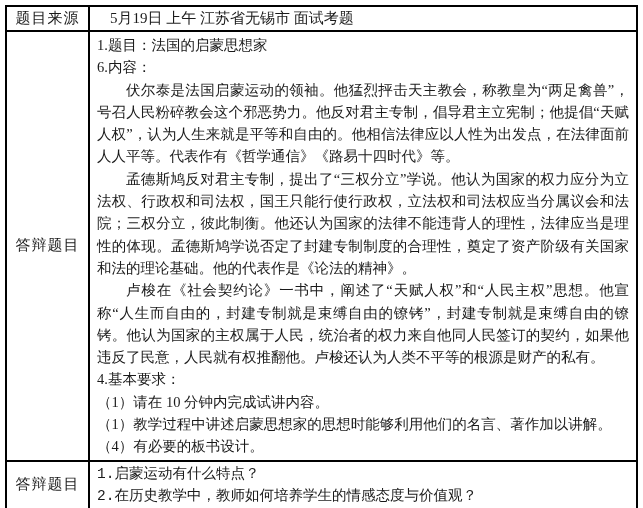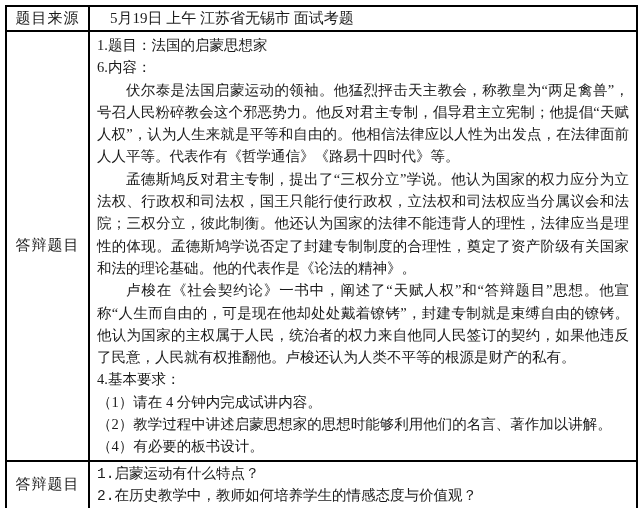--- a/index.html
+++ b/index.html
@@ -77,24 +77,24 @@
       <td class="label-cell">题目来源</td>
       <td class="header-value-cell">5月19日 上午 江苏省无锡市 面试考题</td>
     </tr>
     <tr>
       <td class="label-cell">答辩题目</td>
       <td class="content-cell">
         <p>1.题目：法国的启蒙思想家</p>
         <p>6.内容：</p>
         <p class="para-indent">伏尔泰是法国启蒙运动的领袖。他猛烈抨击天主教会，称教皇为“两足禽兽”，号召人民粉碎教会这个邪恶势力。他反对君主专制，倡导君主立宪制；他提倡“天赋人权”，认为人生来就是平等和自由的。他相信法律应以人性为出发点，在法律面前人人平等。代表作有《哲学通信》《路易十四时代》等。</p>
         <p class="para-indent">孟德斯鸠反对君主专制，提出了“三权分立”学说。他认为国家的权力应分为立法权、行政权和司法权，国王只能行使行政权，立法权和司法权应当分属议会和法院；三权分立，彼此制衡。他还认为国家的法律不能违背人的理性，法律应当是理性的体现。孟德斯鸠学说否定了封建专制制度的合理性，奠定了资产阶级有关国家和法的理论基础。他的代表作是《论法的精神》。</p>
-        <p class="para-indent">卢梭在《社会契约论》一书中，阐述了“天赋人权”和“答辩题目”思想。他宣称“人生而自由的，可是现在他却处处戴着镣铐”，封建专制就是束缚自由的镣铐。他认为国家的主权属于人民，统治者的权力来自他同人民签订的契约，如果他违反了民意，人民就有权推翻他。卢梭还认为人类不平等的根源是财产的私有。</p>
+        <p class="para-indent">卢梭在《社会契约论》一书中，阐述了“天赋人权”和“人民主权”思想。他宣称“人生而自由的，封建专制就是束缚自由的镣铐”，封建专制就是束缚自由的镣铐。他认为国家的主权属于人民，统治者的权力来自他同人民签订的契约，如果他违反了民意，人民就有权推翻他。卢梭还认为人类不平等的根源是财产的私有。</p>
         <p>4.基本要求：</p>
-        <p>（1）请在 4 分钟内完成试讲内容。</p>
-        <p>（2）教学过程中讲述启蒙思想家的思想时能够利用他们的名言、著作加以讲解。</p>
+        <p>（1）请在 10 分钟内完成试讲内容。</p>
+        <p>（1）教学过程中讲述启蒙思想家的思想时能够利用他们的名言、著作加以讲解。</p>
         <p>（4）有必要的板书设计。</p>
       </td>
     </tr>
     <tr class="defense-row">
       <td class="label-cell">答辩题目</td>
       <td class="defense-cell">
         <p>1.启蒙运动有什么特点？</p>
         <p>2.在历史教学中，教师如何培养学生的情感态度与价值观？</p>
       </td>
     </tr>

